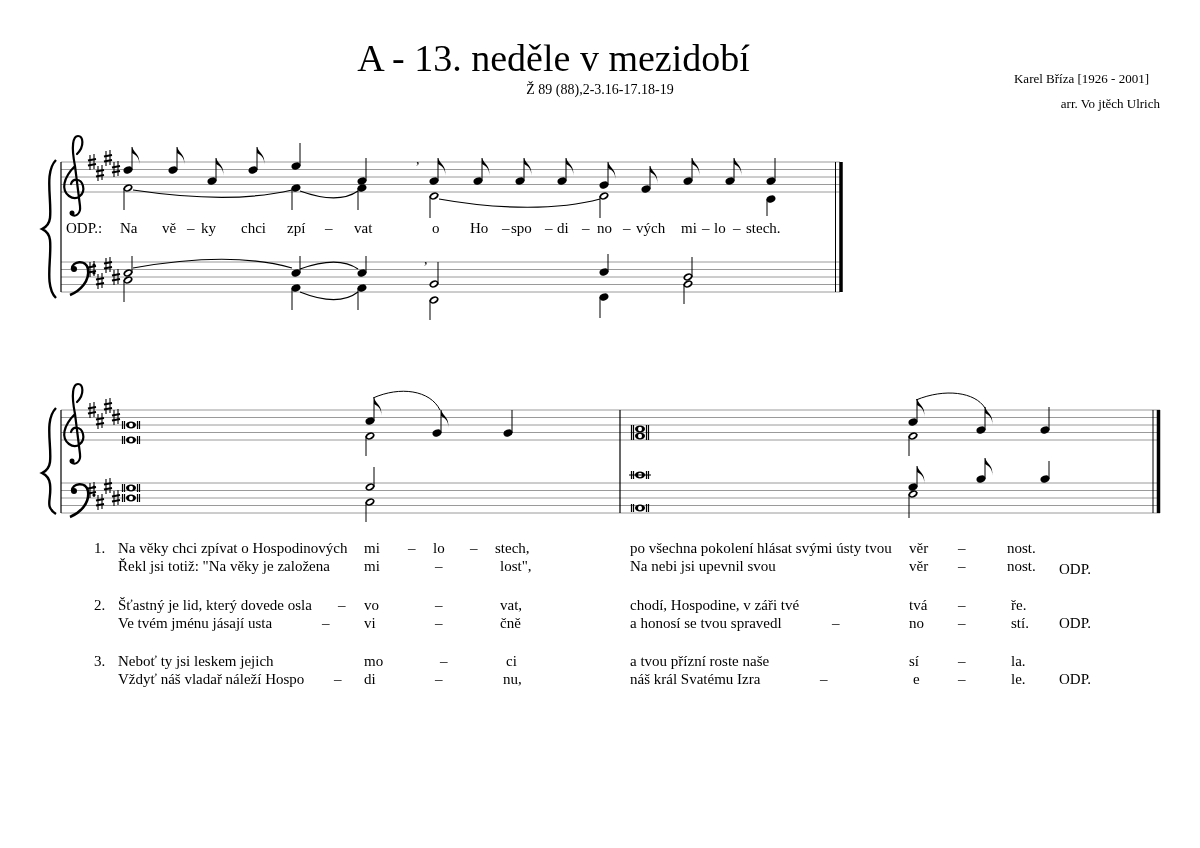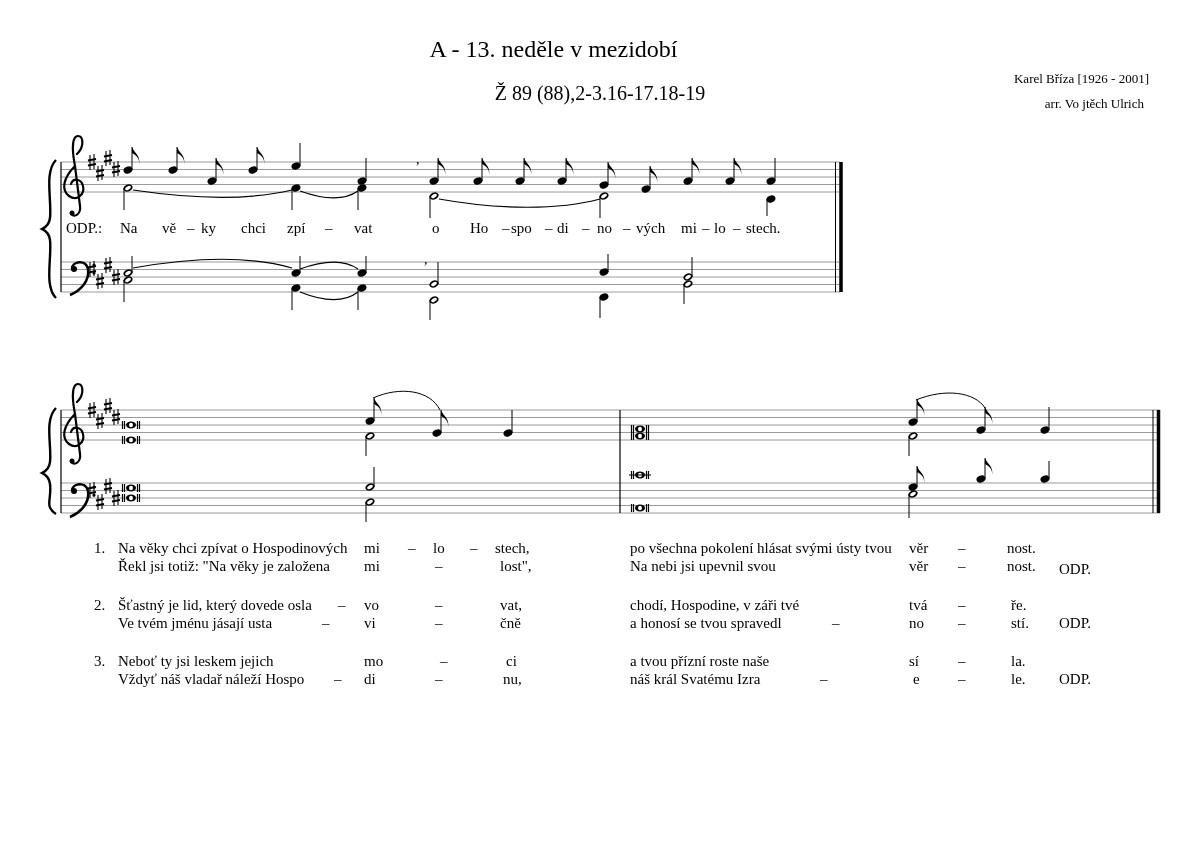--- a/index.html
+++ b/index.html
@@ -1,22 +1,22 @@
 <!DOCTYPE html>
 <html><head>
 <meta charset="utf-8">
 <style>
   html, body { margin: 0; padding: 0; background: #ffffff; }
   body { width: 1200px; height: 848px; position: relative; overflow: hidden;
          font-family: "Liberation Serif", "DejaVu Serif", serif; color: #000; }
   .abs { position: absolute; white-space: nowrap; }
-  #title { left: 0; width: 1107px; top: 36px; text-align: center; font-size: 24px; }
-  #subtitle { left: 0; width: 1200px; top: 82px; text-align: center; font-size: 20px; }
+  #title { left: 0; width: 1107px; top: 36px; text-align: center; font-size: 38px; }
+  #subtitle { left: 0; width: 1200px; top: 82px; text-align: center; font-size: 14px; }
   #composer { right: 51px; top: 71px; font-size: 13px; text-align: right; }
-  #arranger { right: 56px; top: 96px; font-size: 13px; text-align: right; }
+  #arranger { right: 40px; top: 96px; font-size: 13px; text-align: right; }
   svg.score { position: absolute; left: 0; top: 0; }
   .lyr { font-size: 15px; }
   .verse { font-size: 15px; }
 </style>
 </head>
 <body>
 
 <div id="title" class="abs">A - 13. neděle v mezidobí</div>
 <div id="subtitle" class="abs">Ž 89 (88),2-3.16-17.18-19</div>
 <div id="composer" class="abs">Karel Bříza [1926 - 2001]</div>

